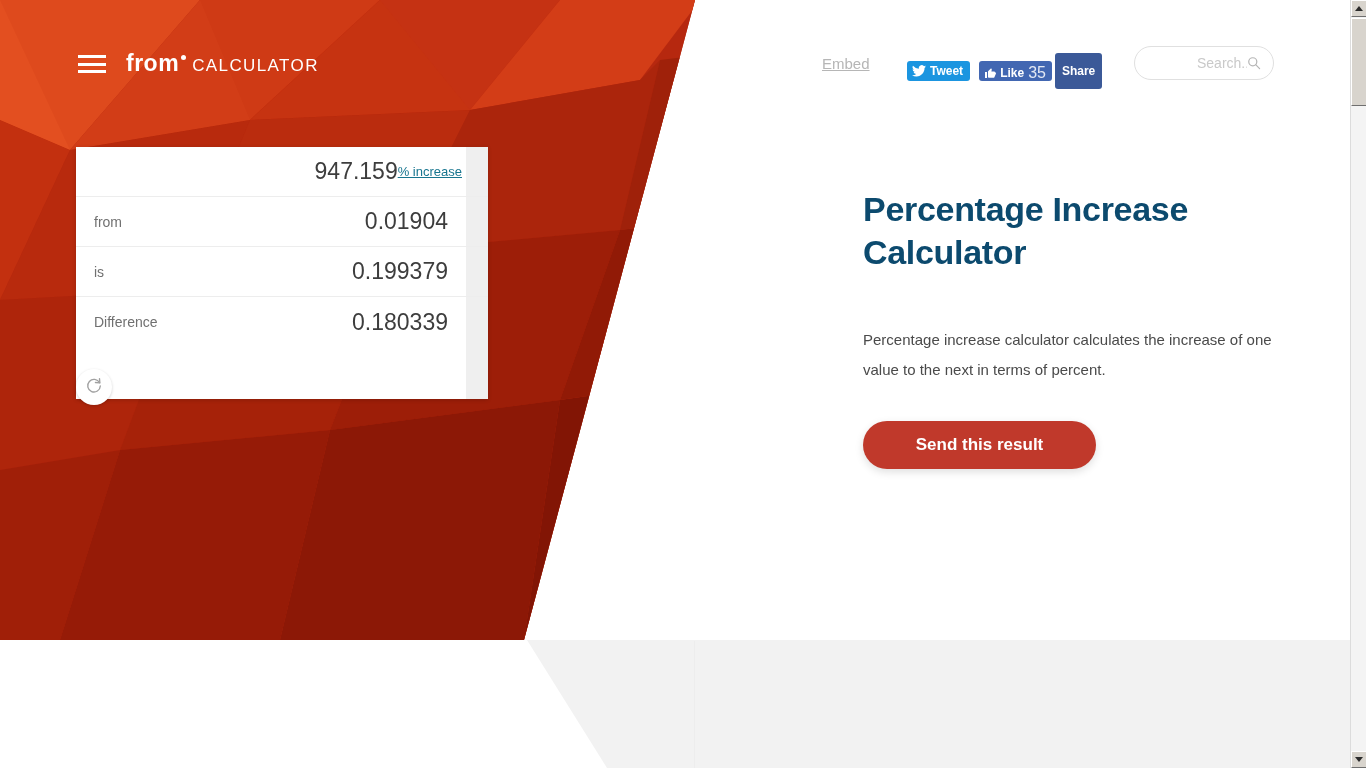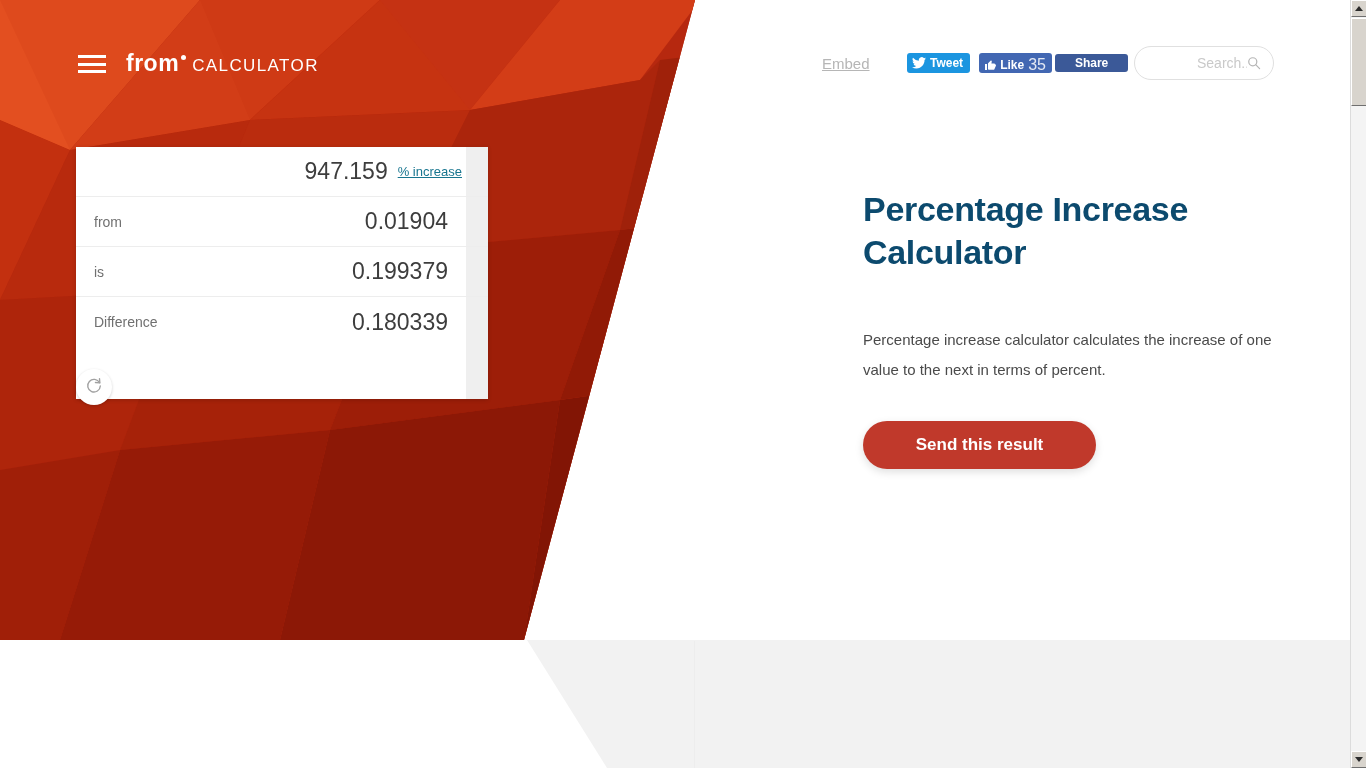--- a/index.html
+++ b/index.html
@@ -116,21 +116,21 @@
     height: 20px; padding: 4px 6px 0 5px;
     border-radius: 3px; cursor: pointer;
     border: none; line-height: 1;
     margin-left: 9px;
   }
   .btn-like .count { font-weight: normal; opacity: .85; font-size: 16px; }
   .btn-share {
     display: flex; align-items: center;
     background: #3b5998; color: #fff;
     font-size: 12px; font-weight: bold;
-    height: 18px; padding: 0 20px;
+    height: 36px; padding: 0 7px;
     border-radius: 3px; cursor: pointer;
     border: none; line-height: 1;
     margin-left: 3px;
   }
   .social svg { display: block; }
 
   .searchbox {
     position: absolute;
     left: 1134px; top: 46px;
     width: 140px; height: 34px;
@@ -182,21 +182,20 @@
   .calc-row .spacer { flex: 1; }
   .calc-row .value {
     font-size: 23px; color: #3d3d3d;
     text-align: right; font-weight: 400;
   }
   .calc-row.result { padding-right: 26px; }
   .calc-row.result .value { font-size: 23px; }
   .pct-link {
     font-size: 13px; color: #17758f;
     text-decoration: underline;
-    margin-left: 10px;
     cursor: pointer;
     white-space: nowrap;
   }
 
   
   .reload-btn {
     position: absolute;
     left: 76px; top: 369px;
     width: 36px; height: 36px;
     border-radius: 50%;

